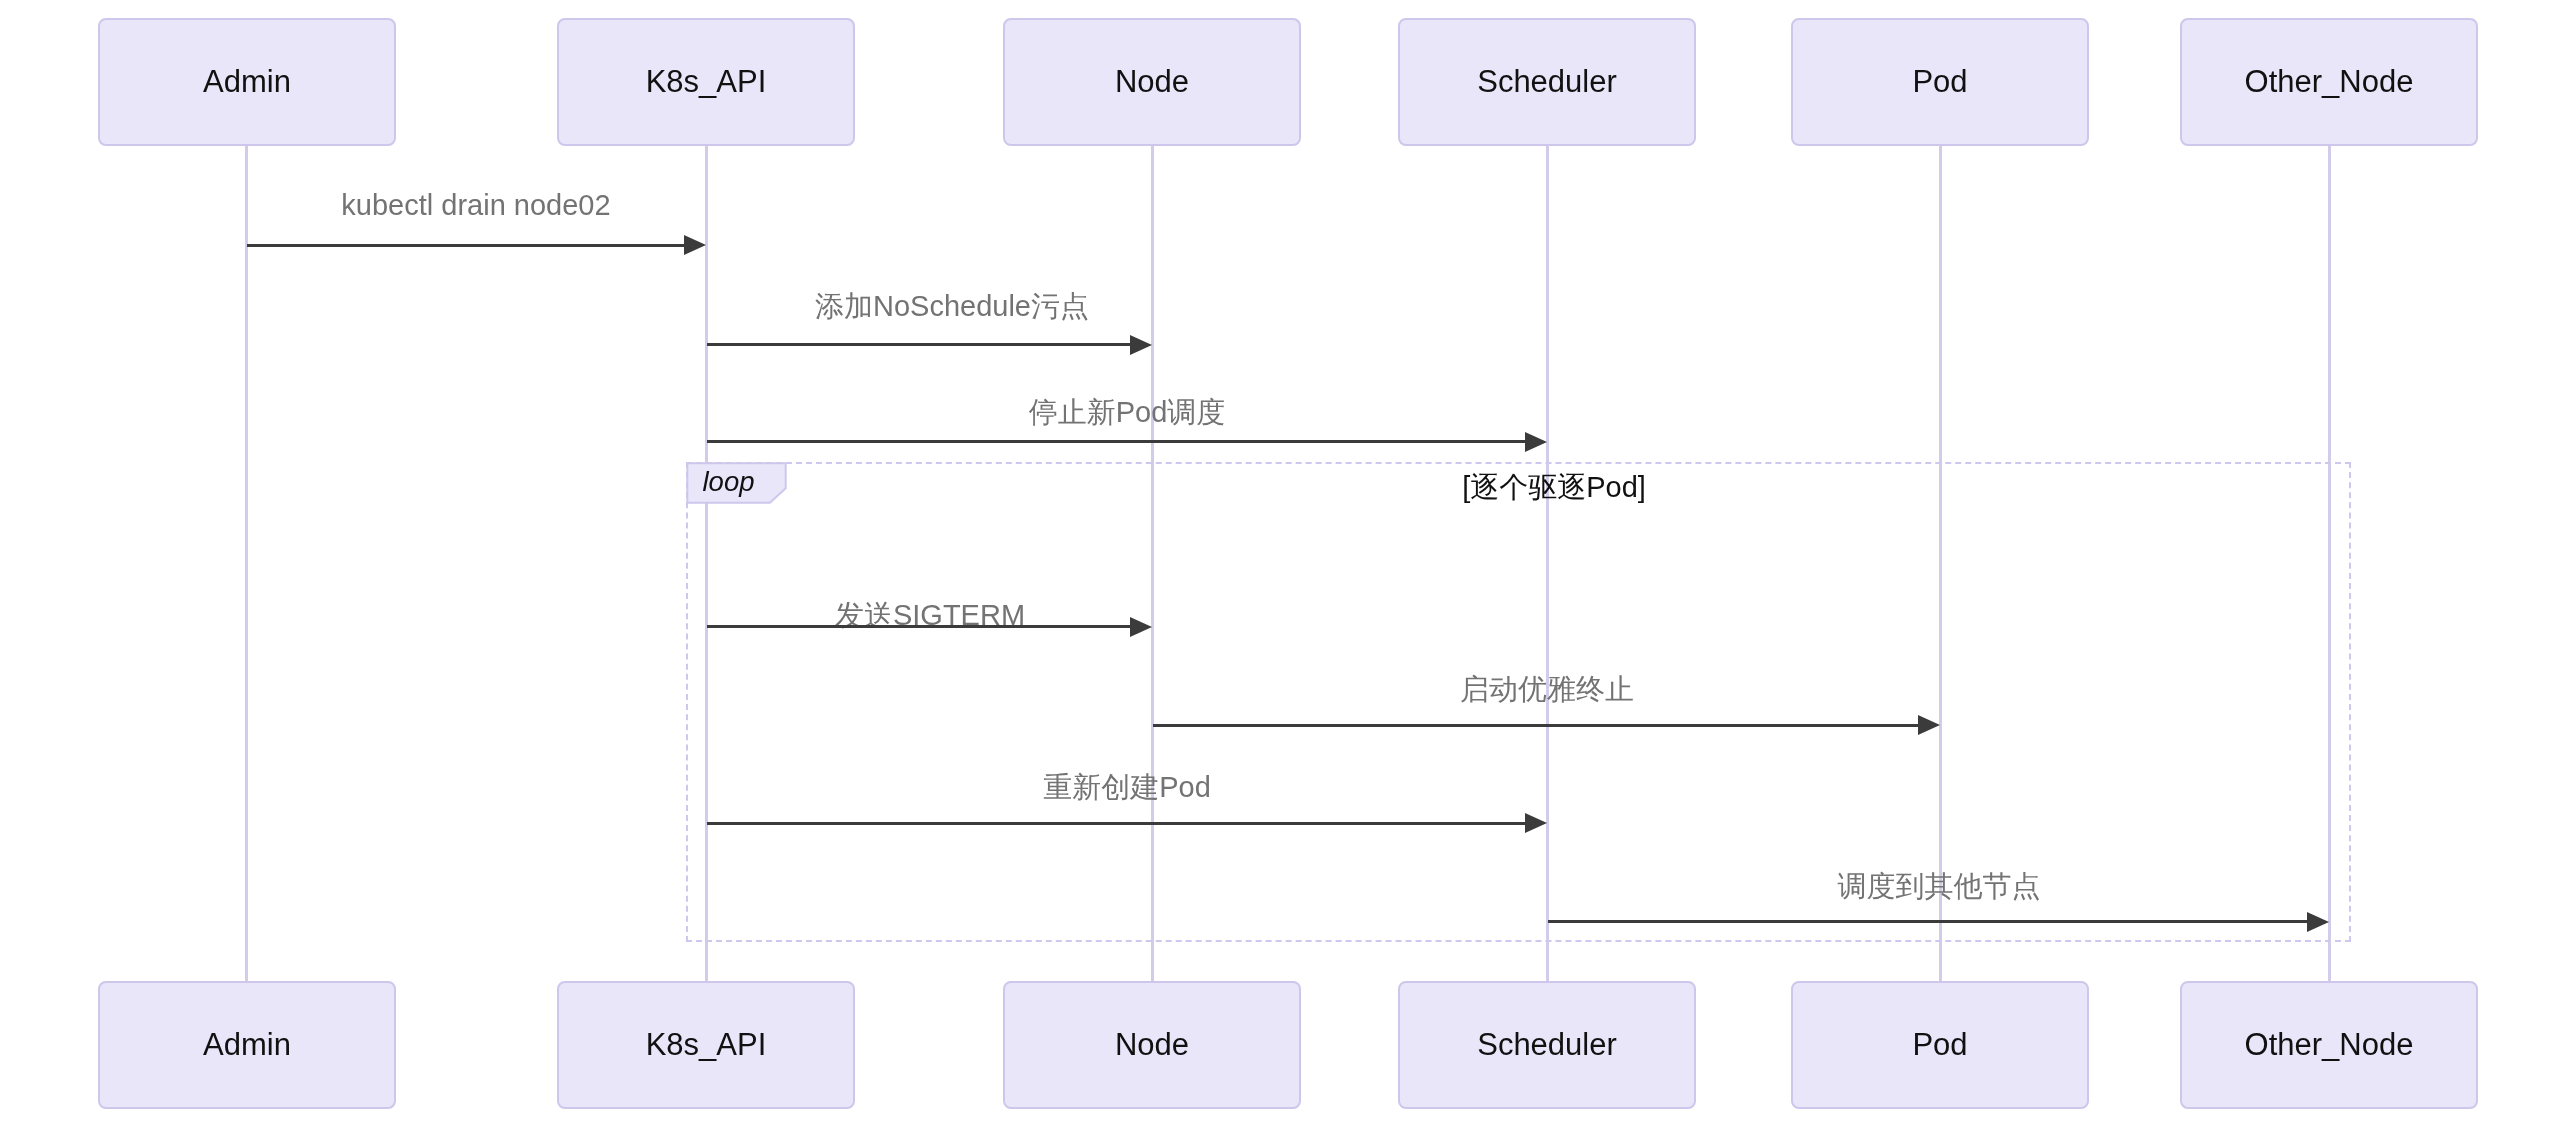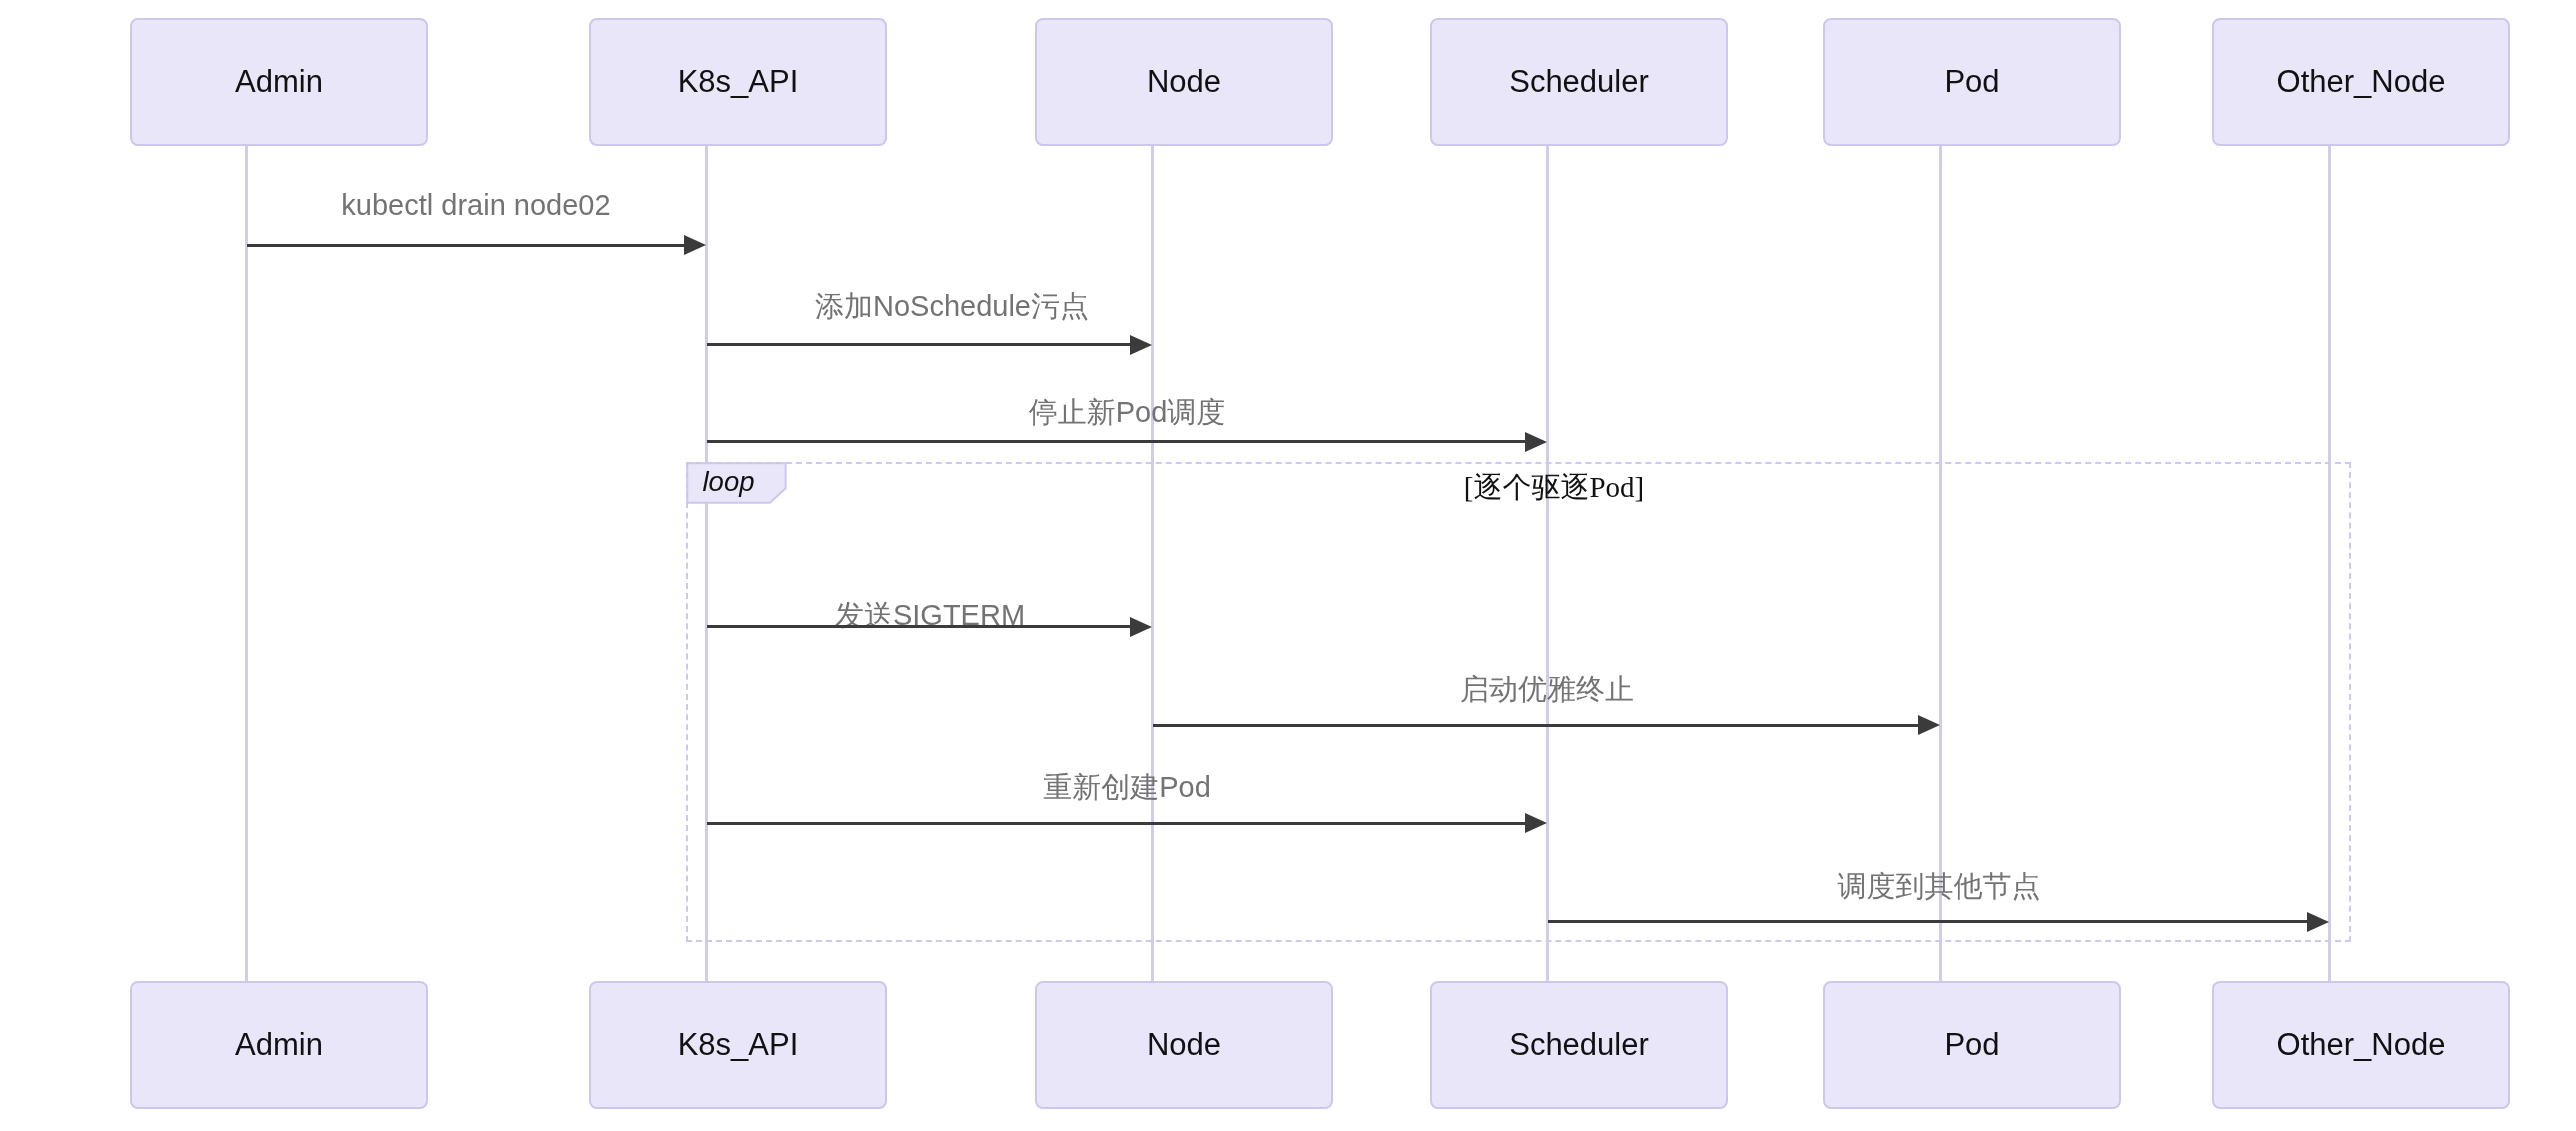--- a/index.html
+++ b/index.html
@@ -17,21 +17,20 @@
     height: 128px;
     background: #E9E6F9;
     border: 2.6px solid #CFC6EC;
     border-radius: 7.9px;
     box-sizing: border-box;
     display: flex;
     align-items: center;
     justify-content: center;
     font-size: 31px;
     color: #111111;
-    margin-left: 32px;
   }
   .lifeline {
     position: absolute;
     top: 146px;
     height: 835px;
     width: 3.3px;
     background: #D2CBEA;
   }
   .loop-box {
     position: absolute;
@@ -62,21 +61,20 @@
     color: #111111;
   }
   .loop-condition {
     position: absolute;
     left: 1554px;
     top: 468px;
     transform: translateX(-50%);
     font-size: 29px;
     color: #111111;
     white-space: nowrap;
-    font-family: Liberation Serif, serif;
   }
   .msg-label {
     position: absolute;
     transform: translateX(-50%);
     font-size: 29px;
     color: #737373;
     white-space: nowrap;
   }
   .msg-line {
     position: absolute;

